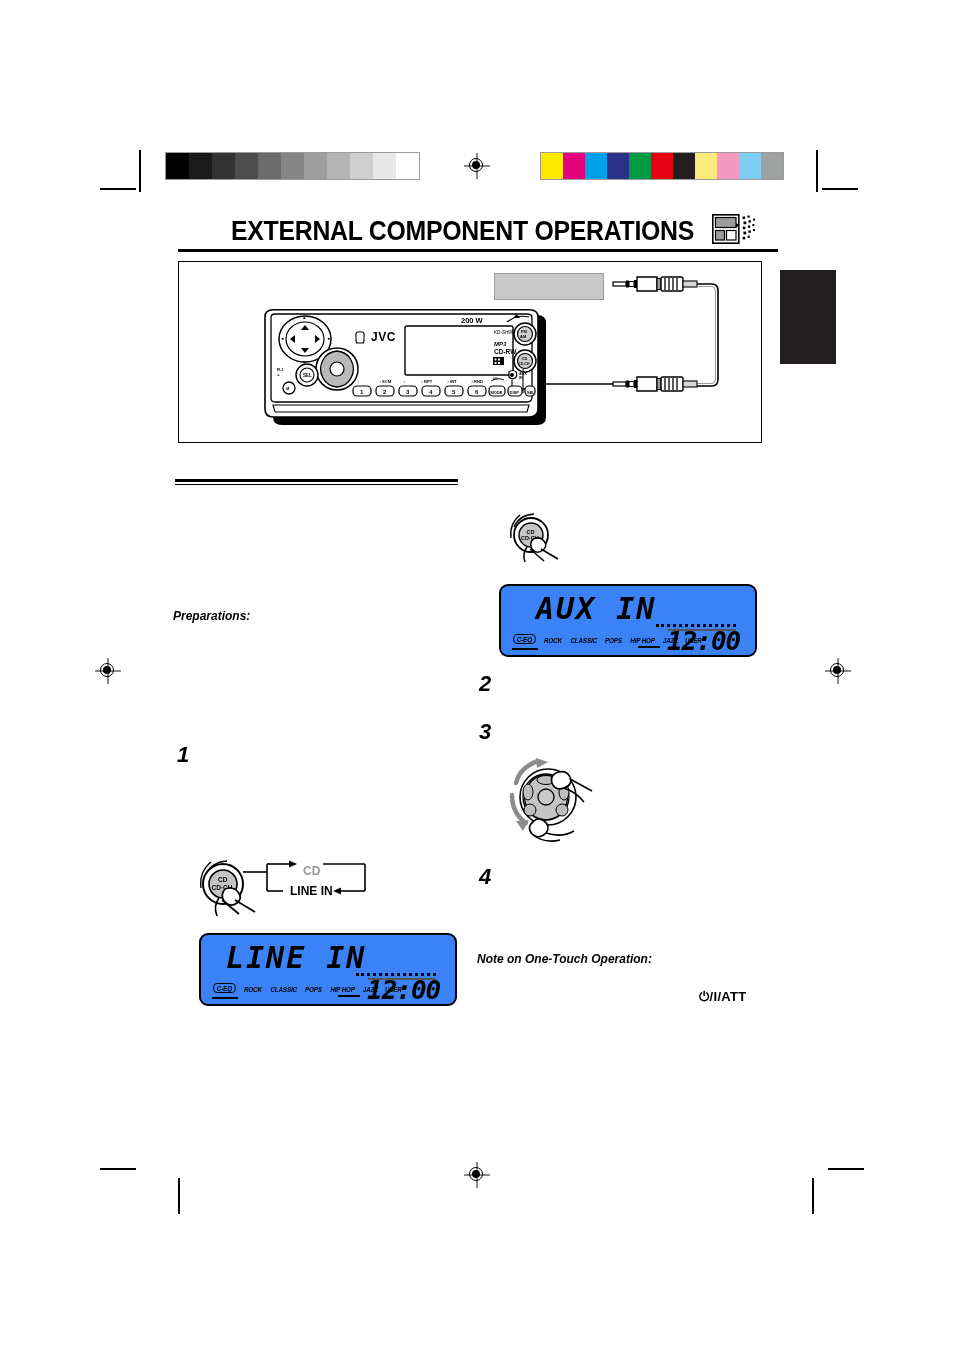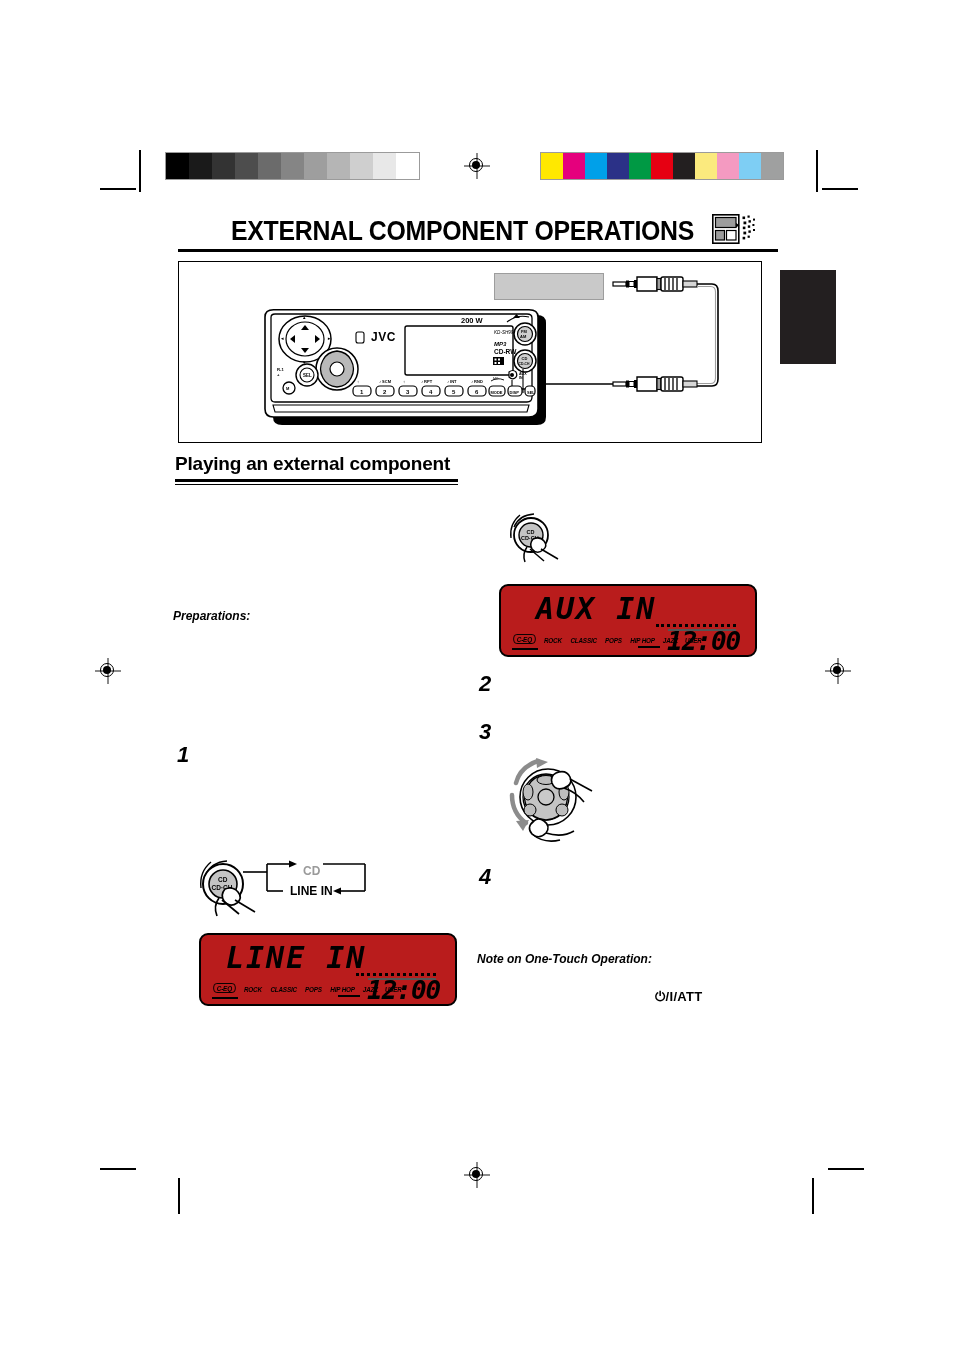--- a/index.html
+++ b/index.html
@@ -112,21 +112,21 @@
     font-style: italic;
     font-weight: bold;
     font-size: 22px;
   }
 
   
   .lcd {
     position: absolute;
     border: 2px solid #000;
     border-radius: 9px;
-    background: #b91c1c;
+    background: #3b82f6;
     box-sizing: border-box;
   }
   .lcd-main {
     position: absolute;
     font-family: "DejaVu Sans Mono", monospace;
     font-weight: bold;
     font-style: italic;
     letter-spacing: 2px;
   }
   .lcd-underline {
@@ -179,20 +179,21 @@
     white-space: nowrap;
   }
   .mode-label.dim { color: #9a9a9a; }
 
   .power-glyph {
     position: absolute;
     font-weight: bold;
     font-size: 13px;
     white-space: nowrap;
     letter-spacing: 0.3px;
+    margin-left: 44px;
   }
 
   svg { display: block; overflow: visible; }
 </style>
 </head>
 <body>
 
 <div id="page">
 
   <div class="trim-line-v" style="left:139px; top:150px; height:42px;"></div>
@@ -435,21 +436,20 @@
 
       <rect x="228" y="77" width="16" height="10" rx="4" fill="#ffffff" stroke="#000" stroke-width="1.2"></rect>
       <text x="229.5" y="84.5" font-family="Liberation Sans, sans-serif" font-size="4" font-weight="bold" fill="#000">MODE</text>
       <rect x="247" y="77" width="14" height="10" rx="4" fill="#ffffff" stroke="#000" stroke-width="1.2"></rect>
       <text x="248.5" y="84.5" font-family="Liberation Sans, sans-serif" font-size="4" font-weight="bold" fill="#000">DISP</text>
       <rect x="264" y="77" width="10" height="10" rx="4" fill="#ffffff" stroke="#000" stroke-width="1.2"></rect>
       <text x="266" y="84.5" font-family="Liberation Sans, sans-serif" font-size="4" font-weight="bold" fill="#000">SEL</text>
     </svg>
   </div>
 
-  <div class="section-heading" style="left:175px; top:453px;">Playing an external component</div>
   <div class="section-rule-thick" style="left:175px; top:479px; width:283px; height:2.5px;"></div>
   <div class="section-rule-thin" style="left:175px; top:484px; width:283px; height:1.4px;"></div>
 
   <div class="ital-label" style="left:173px; top:609px;">Preparations:</div>
 
   <div class="step-num" style="left:177px; top:742px;">1</div>
 
   <svg style="position:absolute; left:195px; top:858px;" width="92" height="78" viewBox="0 0 92 78">
 
     <path d="M10 18 q6 -14 22 -15" fill="none" stroke="#000" stroke-width="1.4"></path>

